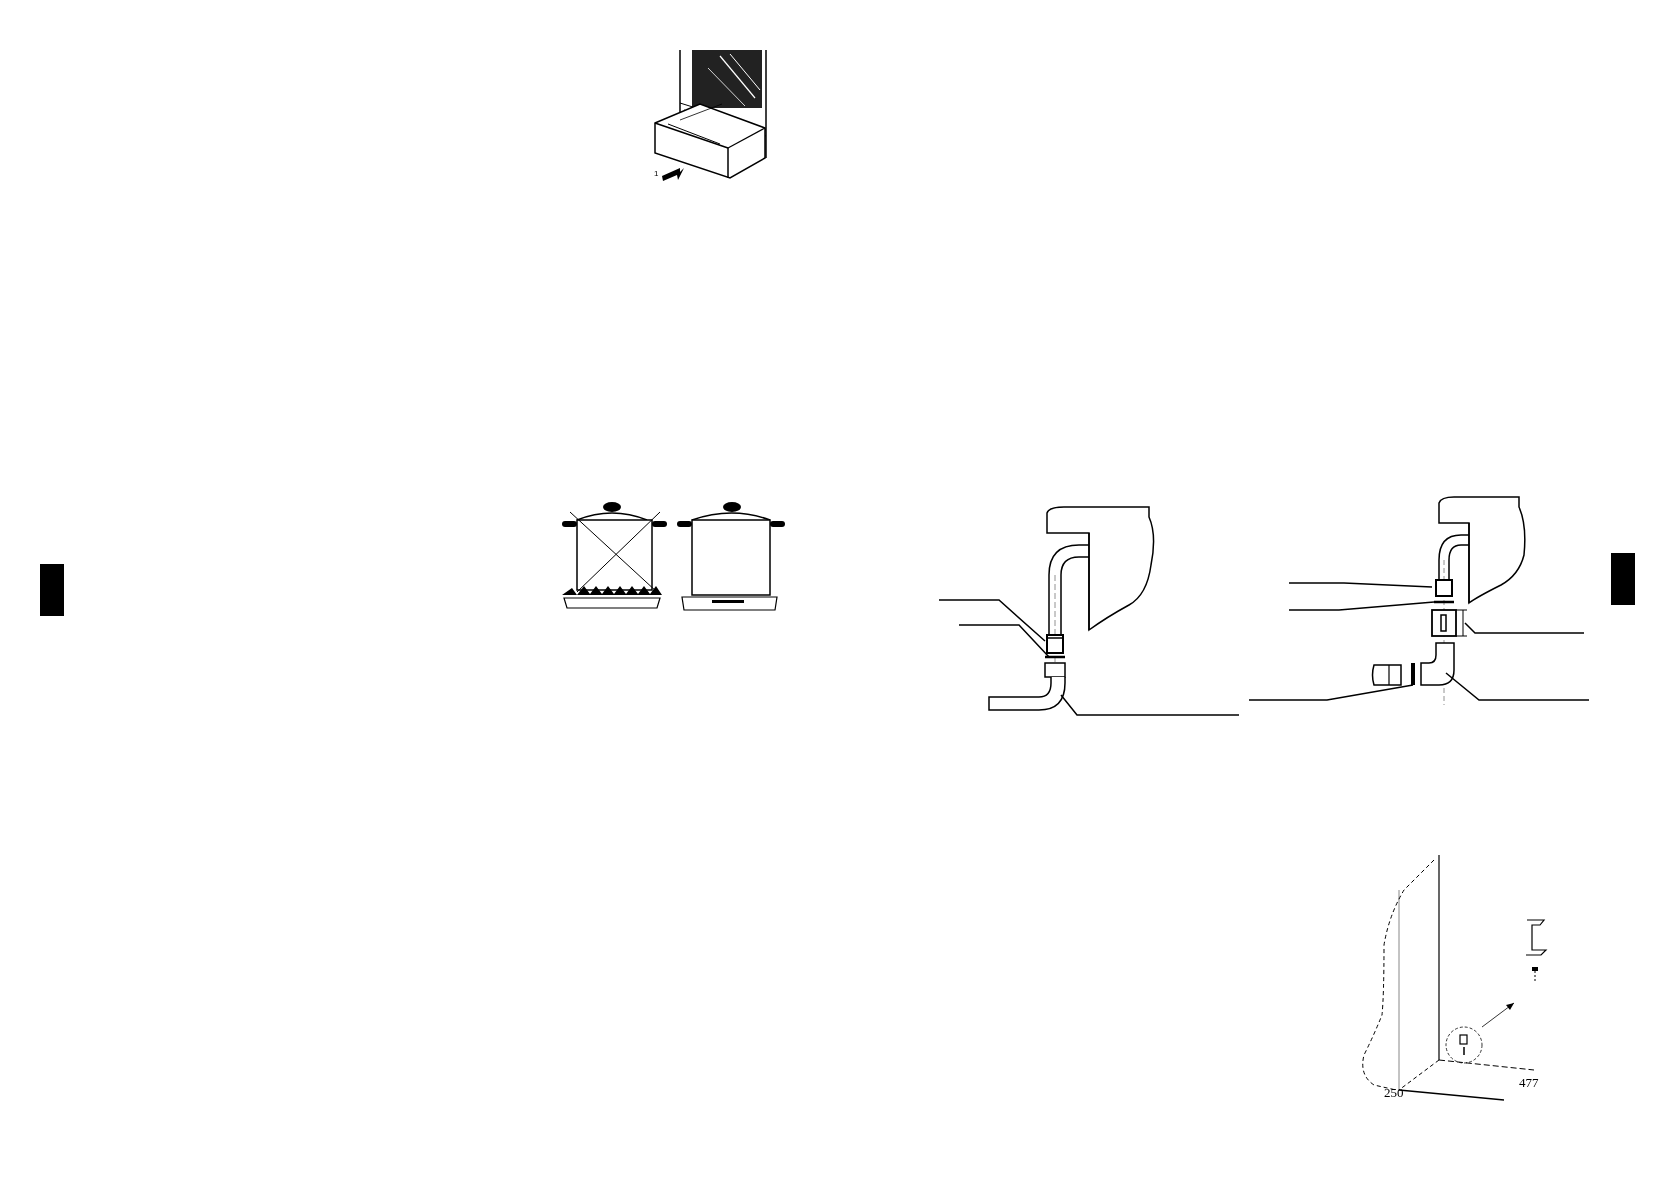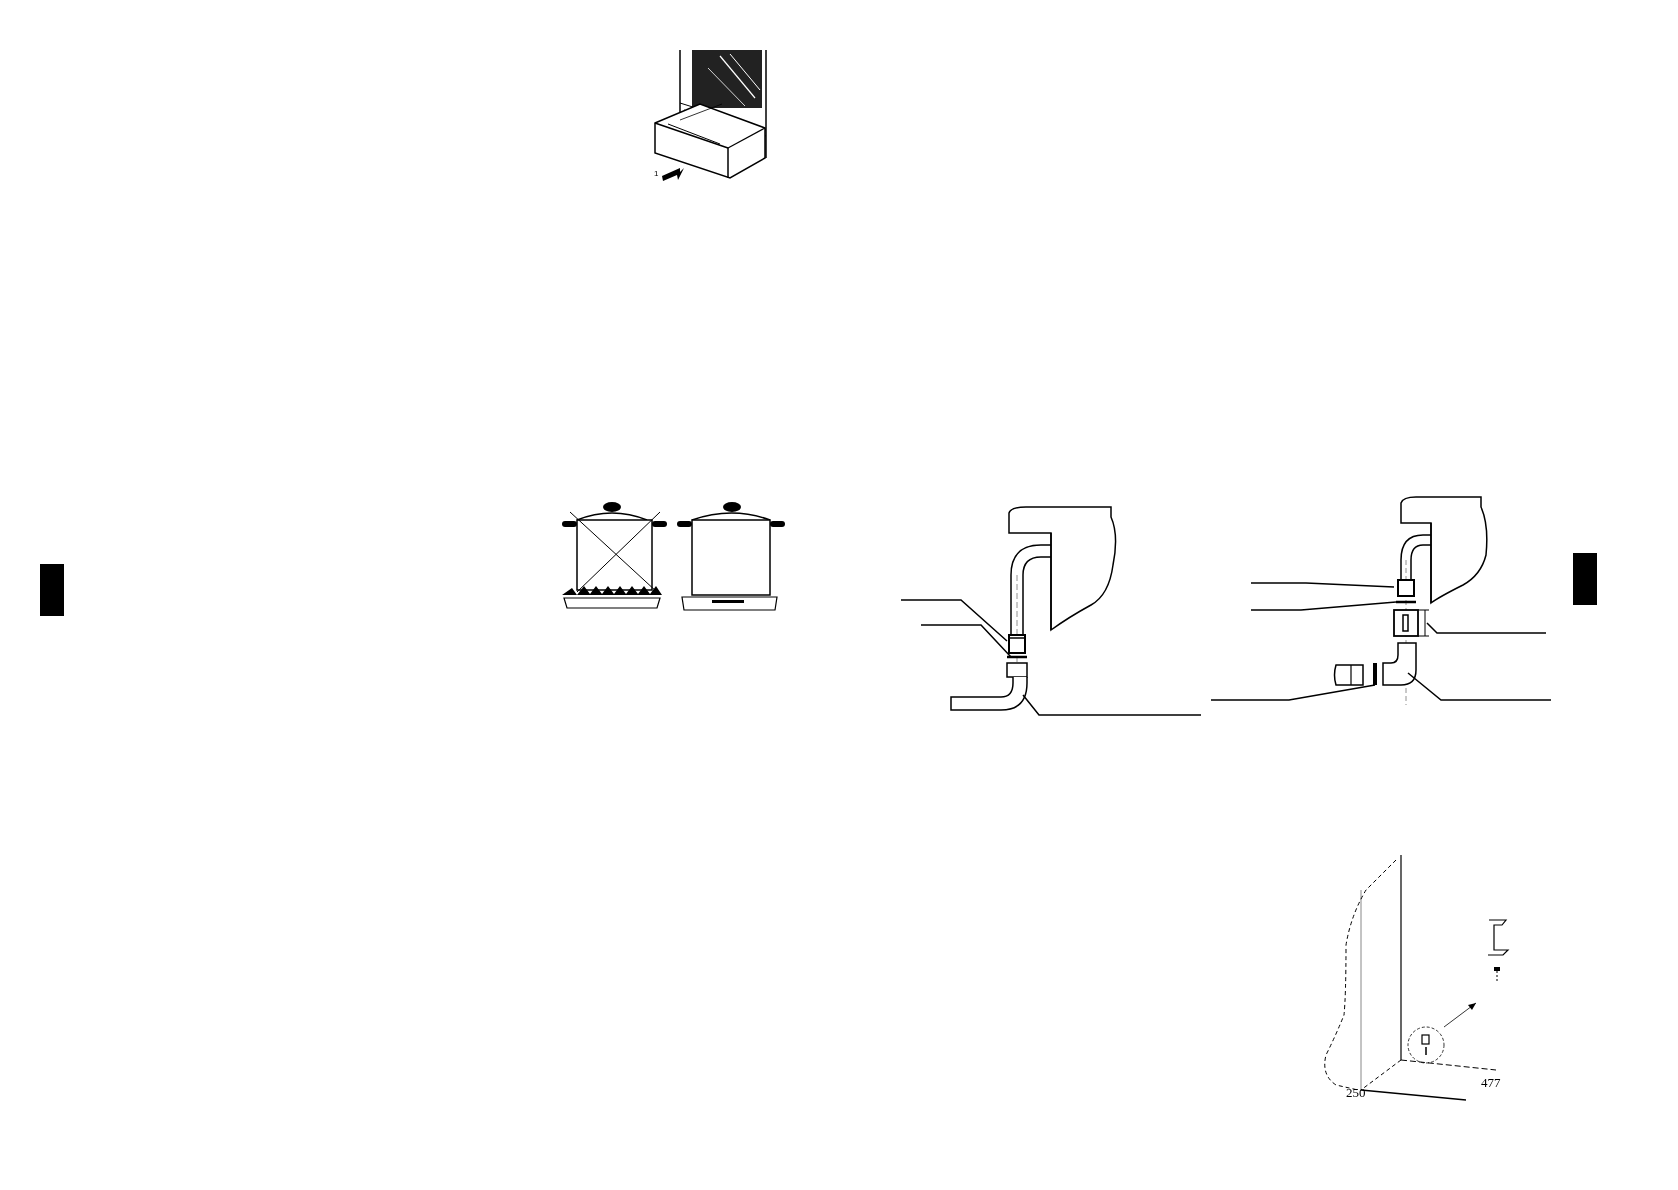--- a/index.html
+++ b/index.html
@@ -1,19 +1,19 @@
 <!DOCTYPE html>
 <html><head>
 <meta charset="utf-8">
 <style>
   html, body { margin: 0; padding: 0; background: #ffffff; }
   body { width: 1678px; height: 1190px; position: relative; overflow: hidden; font-family: "Liberation Serif", serif; }
   .page { position: absolute; top: 0; height: 1190px; background: #fff; }
   .page-left { left: 0; width: 839px; }
-  .page-right { left: 796px; width: 839px; }
+  .page-right { left: 834px; width: 839px; }
   .tab { position: absolute; background: #000; }
   .fig { position: absolute; }
   .fig svg { display: block; width: 100%; height: 100%; overflow: visible; }
   .dim-label { font-family: "Liberation Serif", serif; font-size: 13px; fill: #000; }
 </style>
 </head>
 <body>
 
 <div class="page page-left">
   <div class="tab" style="left:40px; top:564px; width:24px; height:52px;"></div>

